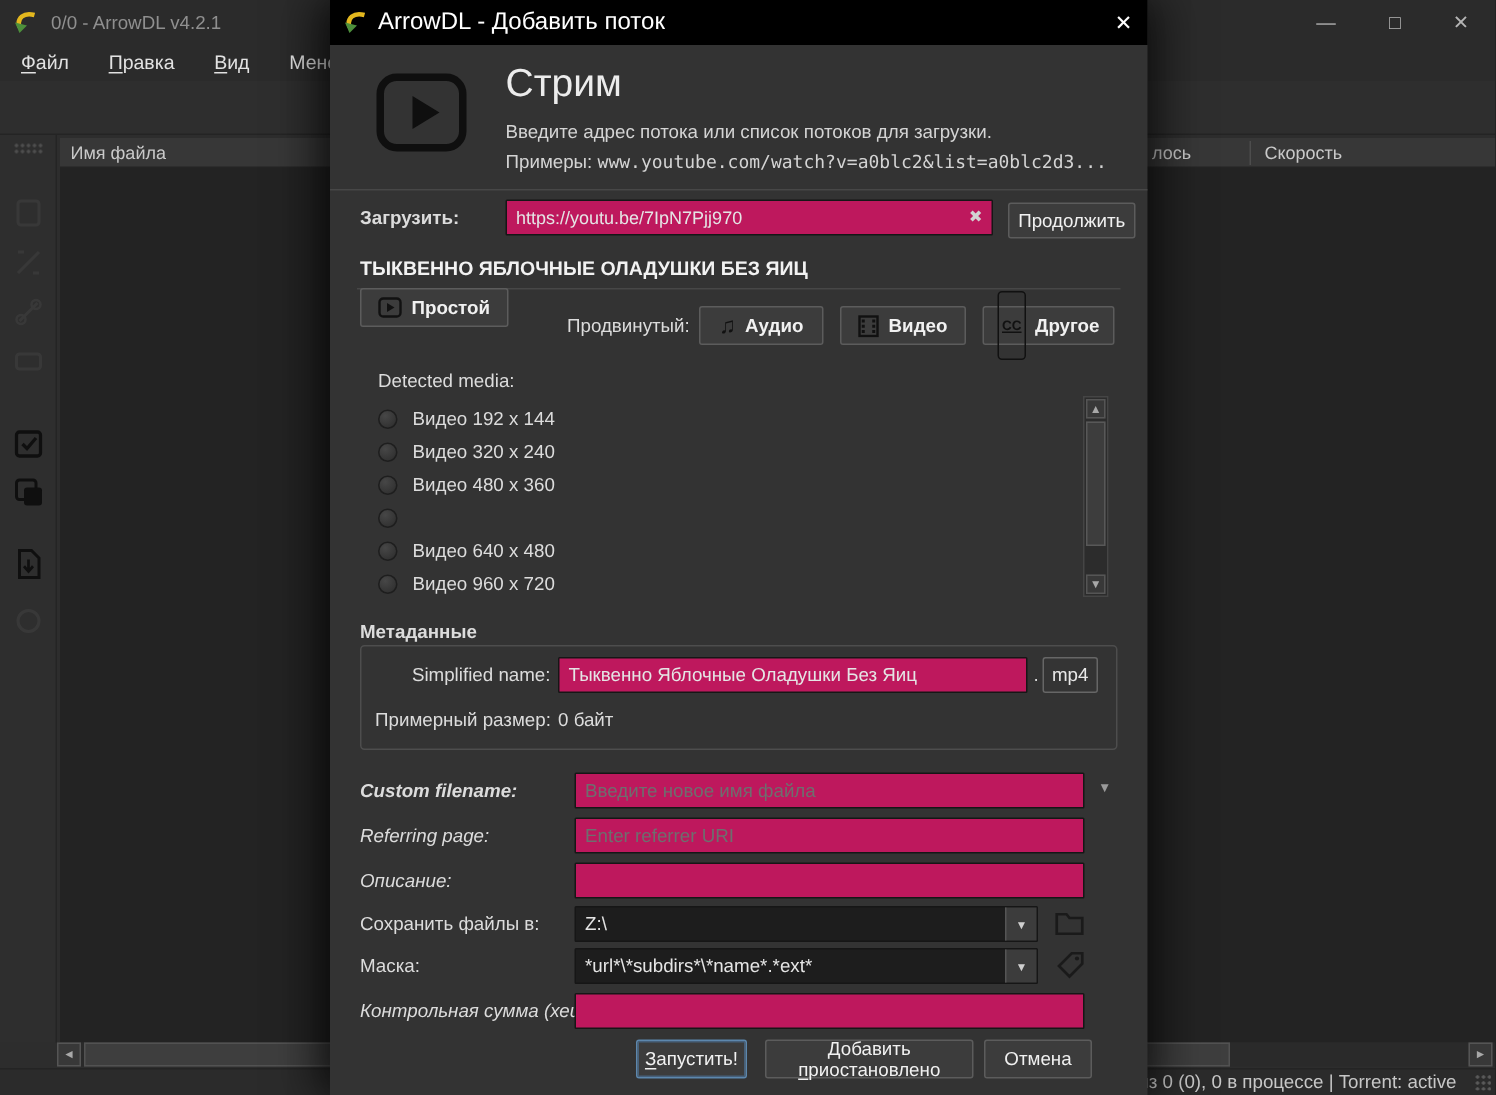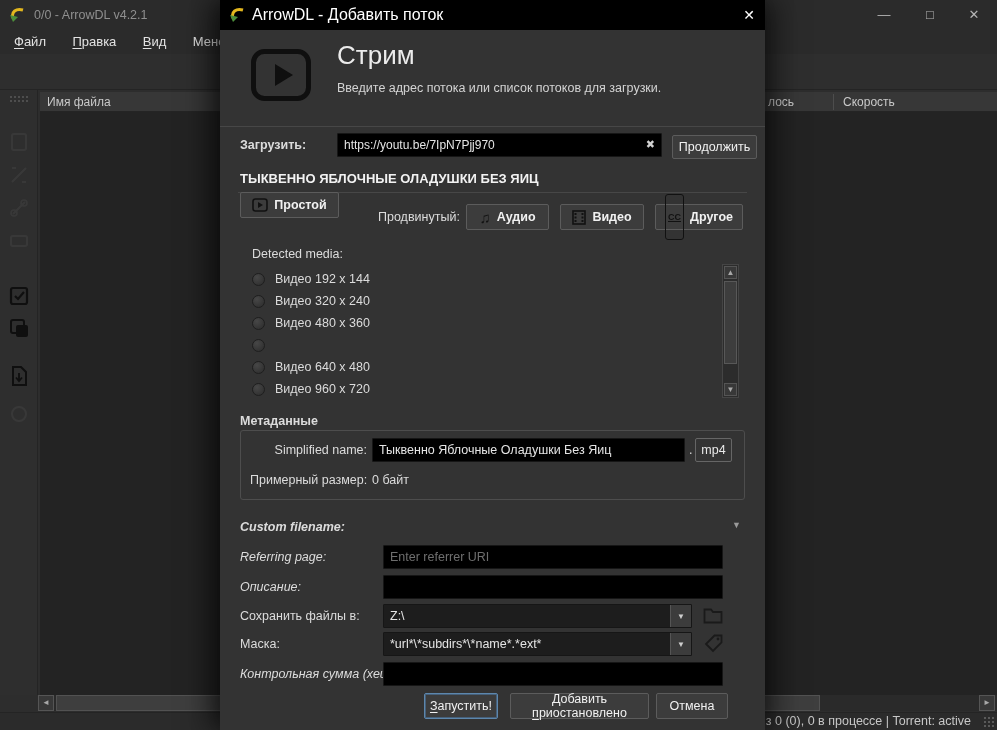--- a/index.html
+++ b/index.html
@@ -37,21 +37,21 @@
   .dlg-titlebar{left:0;top:0;width:545px;height:30px;background:#000;}
   .dlg-title{left:32px;top:0;height:30px;line-height:30px;font-size:16px;color:#fff;}
   .dlg-close{left:513px;top:0;width:32px;height:30px;line-height:30px;text-align:center;color:#fff;font-size:14px;}
   .h1{font-size:26px;font-weight:300;color:#ececec;}
   .desc{font-size:12.5px;color:#d4d4d4;}
   .mono{font-family:"DejaVu Sans Mono",monospace;}
   .hr{height:1px;background:#474747;}
   .lbl{font-size:12.5px;color:#dcdcdc;white-space:nowrap;}
   .bold{font-weight:bold;text-align:right;}
   .ital{font-style:italic;}
-  .input{background:#000000;border:1px solid #161616;box-sizing:border-box;color:#e5e5e5;
+  .input{background:#be185d;border:1px solid #161616;box-sizing:border-box;color:#e5e5e5;
      font-size:12.5px;padding:0 6px;height:24px;font-family:"Liberation Sans",sans-serif;border-radius:1px;}
   .input::placeholder{color:#6e6e6e;opacity:1;}
   .btn{background:#3c3c3c;border:1px solid #5c5c5c;box-sizing:border-box;border-radius:2px;
      color:#f1f1f1;font-size:12.5px;text-align:center;display:flex;align-items:center;justify-content:center;gap:6px;}
   .btn.focused{border-color:#5d87ad;box-shadow:inset 0 0 0 1px #46607a;}
   .ul{text-decoration:underline;text-underline-offset:2px;}
   .radio{width:13px;height:13px;border-radius:50%;background:radial-gradient(circle at 35% 30%,#474747,#323232 75%);border:1px solid #1e1e1e;box-sizing:border-box;}
   .media-row{position:absolute;left:32px;height:20px;display:flex;align-items:center;gap:10px;font-size:12.5px;color:#dcdcdc;}
   .vscroll{left:502px;top:264px;width:17px;height:134px;background:#2c2c2c;border:1px solid #454545;box-sizing:border-box;}
   .vthumb{position:absolute;left:1px;top:16px;width:13px;height:83px;background:#3d3d3d;border:1px solid #585858;box-sizing:border-box;}
@@ -175,20 +175,24 @@
       <span class="abs dlg-title">ArrowDL - Добавить поток</span>
       <div class="abs dlg-close">✕</div>
     </div>
 
     <svg class="abs" style="left:30px;top:48px" width="62" height="54" viewBox="0 0 62 54">
       <rect x="3.5" y="3.5" width="55" height="47" rx="11" stroke="#0f0f0f" stroke-width="5" fill="none"></rect>
       <polygon points="25,16 43,27 25,38" fill="#0f0f0f"></polygon>
     </svg>
     <div class="abs h1" style="left:117px;top:40px">Стрим</div>
     <div class="abs desc" style="left:117px;top:81px">Введите адрес потока или список потоков для загрузки.</div>
+    <div class="abs desc" style="left:117px;top:101px">
+      <span>Примеры:</span>
+      <span class="mono" style="font-size:12px">www.youtube.com/watch?v=a0blc2&amp;list=a0blc2d3...</span>
+    </div>
     <div class="abs hr" style="left:0;top:126px;width:545px"></div>
 
     <div class="abs lbl bold" style="left:20px;top:138px">Загрузить:</div>
     <div class="abs" style="left:117px;top:133px;width:325px;height:24px">
       <input class="input mono" style="width: 100%; height: 24px; font-size: 12px; padding-right: 24px;" value="https://youtu.be/7IpN7Pjj970">
       <span class="abs" style="right:7px;top:5px;font-size:11px;color:#d2d2d2">✖</span>
     </div>
     <div class="abs btn" style="left:452px;top:135px;width:85px;height:24px">
       <span>Продолжить</span>
     </div>
@@ -258,20 +262,21 @@
     <div class="abs lbl bold" style="left:20px;top:414px">Метаданные</div>
     <div class="abs group" style="left:20px;top:430px;width:505px;height:70px"></div>
     <div class="abs lbl" style="left:30px;top:443px;width:117px;text-align:right">Simplified name:</div>
     <input class="abs input" style="left: 152px; top: 438px; width: 313px;" value="Тыквенно Яблочные Оладушки Без Яиц">
     <span class="abs lbl" style="left:469px;top:443px">.</span>
     <div class="abs" style="left:475px;top:438px;width:37px;height:24px;background:#343434;border:1px solid #666;box-sizing:border-box;border-radius:2px;text-align:center;line-height:22px;font-size:12.5px;color:#e8e8e8">mp4</div>
     <div class="abs lbl" style="left:30px;top:473px;width:117px;text-align:right">Примерный размер:</div>
     <span class="abs lbl" style="left:152px;top:473px">0 байт</span>
 
     <div class="abs lbl bold ital" style="left:20px;top:520px">Custom filename:</div>
+    <input class="abs input" style="left: 163px; top: 515px; width: 340px;" placeholder="Введите новое имя файла">
     <span class="abs" style="left:512px;top:520px;font-size:9px;color:#9a9a9a">▼</span>
 
     <div class="abs lbl ital" style="left:20px;top:550px">Referring page:</div>
     <input class="abs input" style="left: 163px; top: 545px; width: 340px;" placeholder="Enter referrer URI">
 
     <div class="abs lbl ital" style="left:20px;top:580px">Описание:</div>
     <input class="abs input" style="left: 163px; top: 575px; width: 340px;">
 
     <div class="abs lbl" style="left:20px;top:609px">Сохранить файлы в:</div>
     <div class="abs combo" style="left:163px;top:604px;width:309px">

